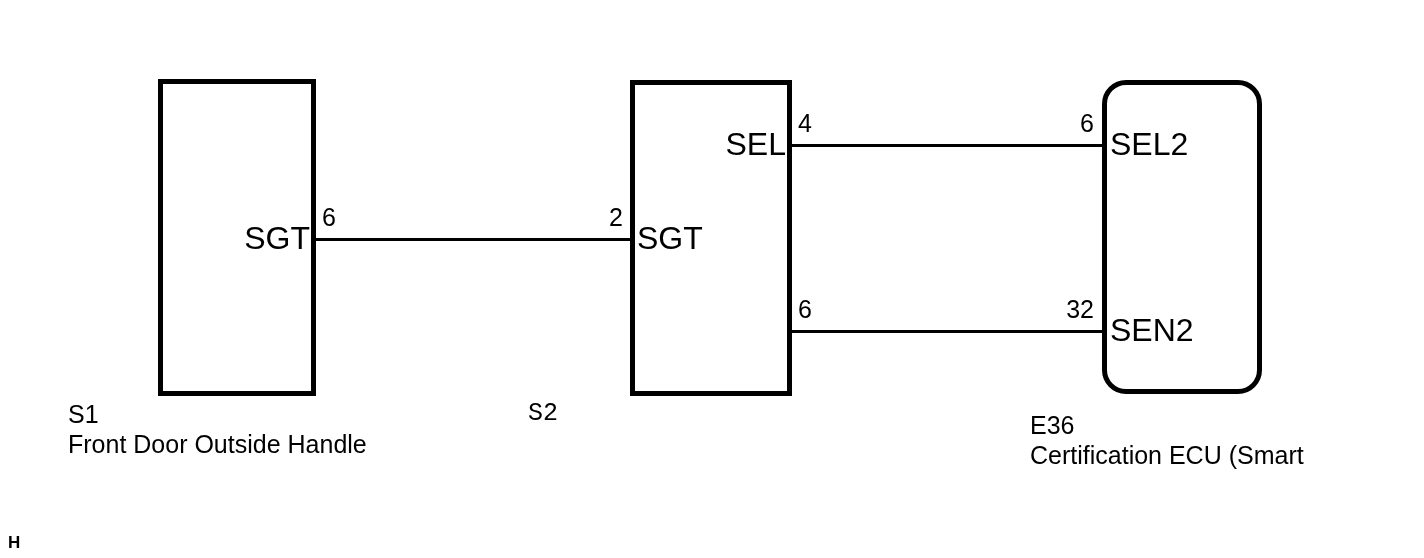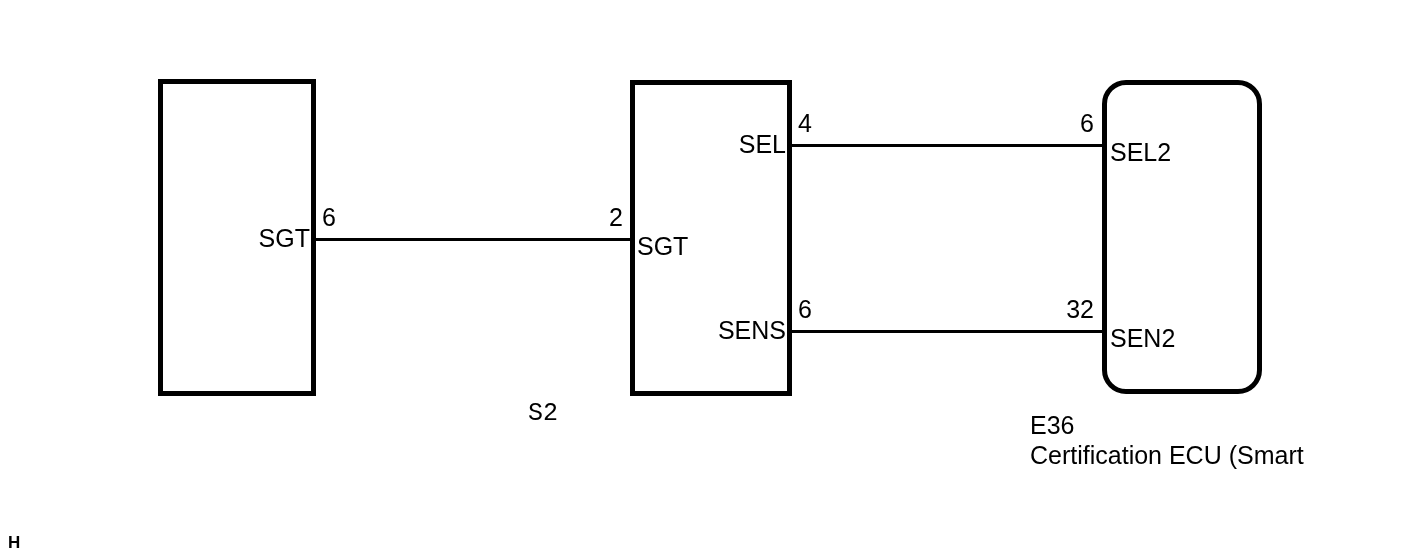--- a/index.html
+++ b/index.html
@@ -33,31 +33,30 @@
   
   .wire {
     position: absolute;
     height: 0;
     border-top: 3px solid #000000;
     z-index: 1;
   }
   
   .term {
     position: absolute;
-    font-size: 25px;
+    font-size: 32px;
     line-height: 25px;
     white-space: nowrap;
     z-index: 4;
   }
   .term.right {
     text-align: right;
   }
   .term.left {
     text-align: left;
-    margin-top: 8px;
   }
   
   .pin {
     position: absolute;
     font-size: 25px;
     line-height: 25px;
     white-space: nowrap;
     z-index: 4;
   }
   .pin.pin-left {
@@ -106,32 +105,35 @@
   <div class="wire" style="left:789px; top:144px; width:316px;"></div>
 
   <div class="wire" style="left:789px; top:330px; width:316px;"></div>
 
   <div class="box" style="left:158px; top:79px; width:158px; height:317px;"></div>
 
   <div class="term right" style="left:190px; top:226px; width:120px;">SGT</div>
 
   <div class="pin pin-left" style="left:322px; top:205px; width:60px;">6</div>
 
+  <div class="caption" style="left:68px; top:399px;">
+    <span class="code">S1</span>
+    <span class="desc">Front Door Outside Handle</span>
+  </div>
 
   <div class="box" style="left:630px; top:80px; width:162px; height:316px;"></div>
 
   <div class="term right" style="left:666px; top:132px; width:120px;">SEL</div>
 
   <div class="pin pin-left" style="left:798px; top:111px; width:60px;">4</div>
 
   <div class="term left" style="left:637px; top:226px; width:120px;">SGT</div>
 
   <div class="pin pin-right" style="left:565px; top:205px; width:58px;">2</div>
 
-  <div class="term right" style="left:646px; top:318px; width:140px;">SENS</div>
 
   <div class="pin pin-left" style="left:798px; top:297px; width:60px;">6</div>
 
   <div class="caption" style="left:528px; top:399px;font-family:Liberation Mono, monospace;">
     <span class="code">S2</span>
   </div>
 
   <div class="box rounded" style="left:1102px; top:80px; width:160px; height:314px;"></div>
 
   <div class="term left" style="left:1110px; top:132px; width:140px;">SEL2</div>

